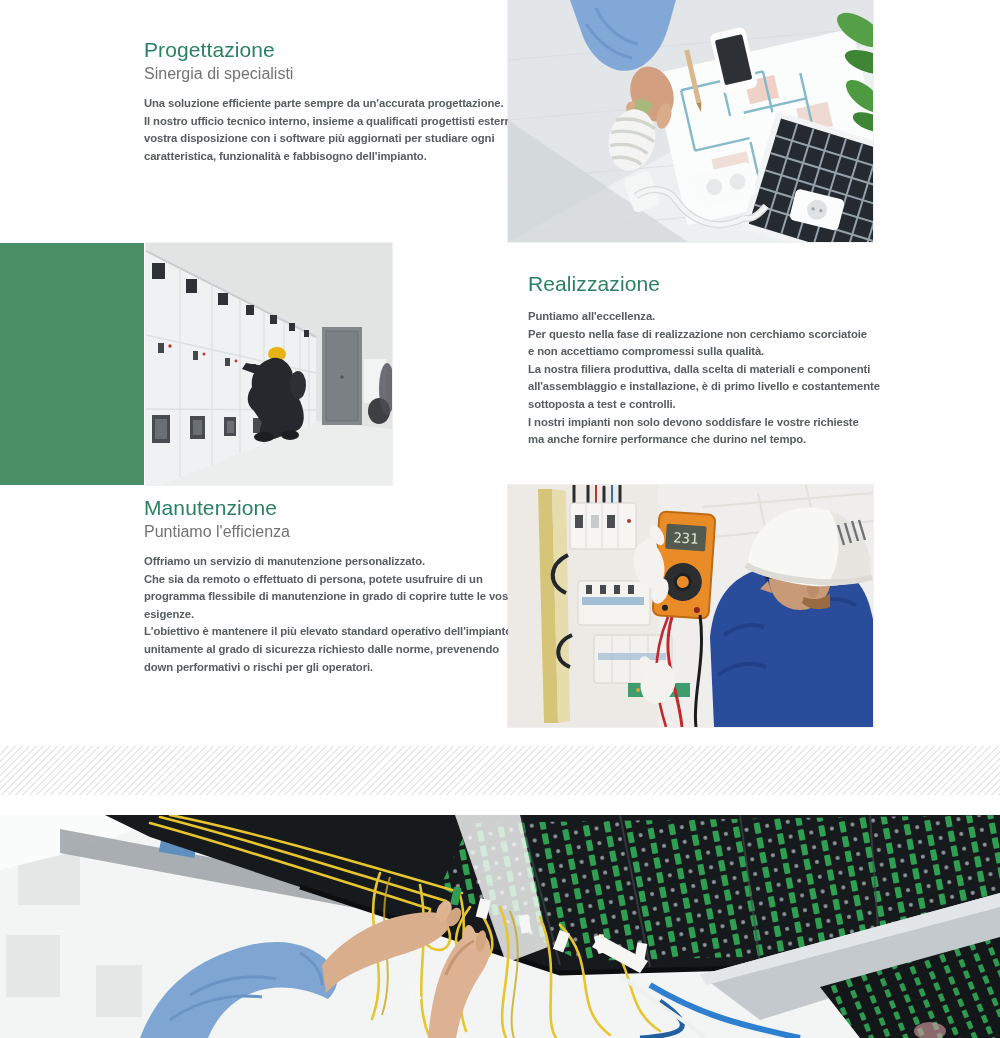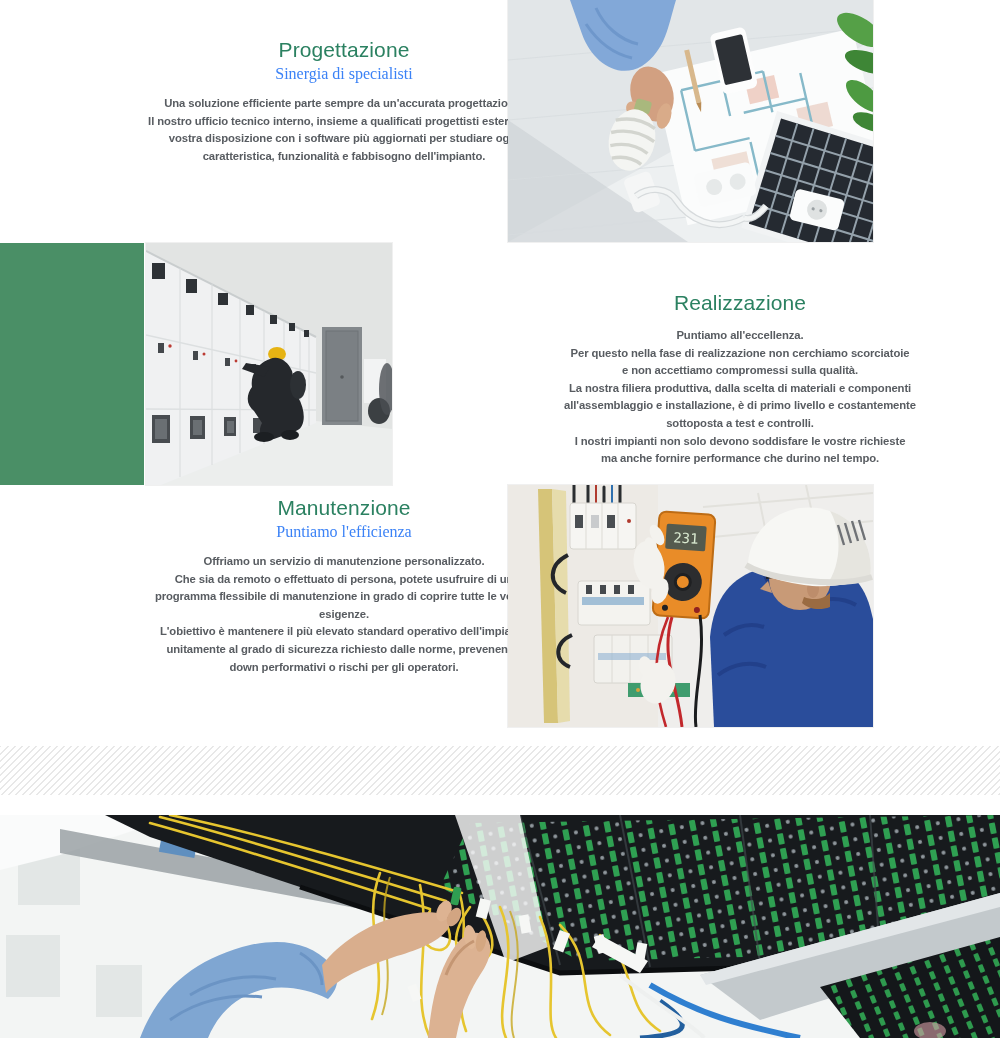--- a/index.html
+++ b/index.html
@@ -4,36 +4,35 @@
 <style>
   html, body { margin: 0; padding: 0; background: #ffffff; }
   body { font-family: "Liberation Sans", sans-serif; }
   .page {
     position: relative;
     width: 1000px;
     height: 1038px;
     background: #ffffff;
     overflow: hidden;
   }
-  .text-col { position: absolute; width: 400px; text-align: center; }
+  .text-col { position: absolute; width: 400px; }
   .text-col h2 {
     margin: 0;
     font-size: 21px;
     font-weight: 400;
     line-height: 24px;
     letter-spacing: 0.1px;
     color: #2b8161;
   }
   .text-col h3 {
     margin: 2px 0 0 0;
     font-size: 16px;
     font-weight: 400;
     line-height: 19px;
-    color: #3b82f6;
-    font-family: Liberation Serif, serif;
+    color: #737373;
   }
   .text-col p {
     margin: 13px 0 0 0;
     font-size: 11.3px;
     line-height: 17.6px;
     letter-spacing: -0.1px;
     color: #585c61;
     white-space: pre-line;
     font-weight: bold;
   }
@@ -56,21 +55,21 @@
   }
 
   .stripe-divider {
     position: absolute;
     left: 0; top: 746px;
     width: 1000px; height: 49px;
     background: repeating-linear-gradient(135deg, #e8e8e8 0px, #e8e8e8 1.4px, #ffffff 1.4px, #ffffff 5px);
   }
 
   .pos-text-1 { left: 144px; top: 38px; }
-  .pos-text-2 { left: 540px; top: 272px; margin-top: 19px; }
+  .pos-text-2 { left: 528px; top: 272px; }
   .pos-text-3 { left: 144px; top: 496px; }
   .pos-photo-1 { left: 508px; top: 0; width: 365px; height: 242px; }
   .pos-photo-2 { left: 146px; top: 243px; width: 246px; height: 242px; }
   .pos-photo-3 { left: 508px; top: 485px; width: 365px; height: 242px; }
   .pos-photo-4 { left: 0; top: 815px; width: 1000px; height: 223px; outline: none; }
 </style>
 </head>
 <body>
 
 <div class="page">

